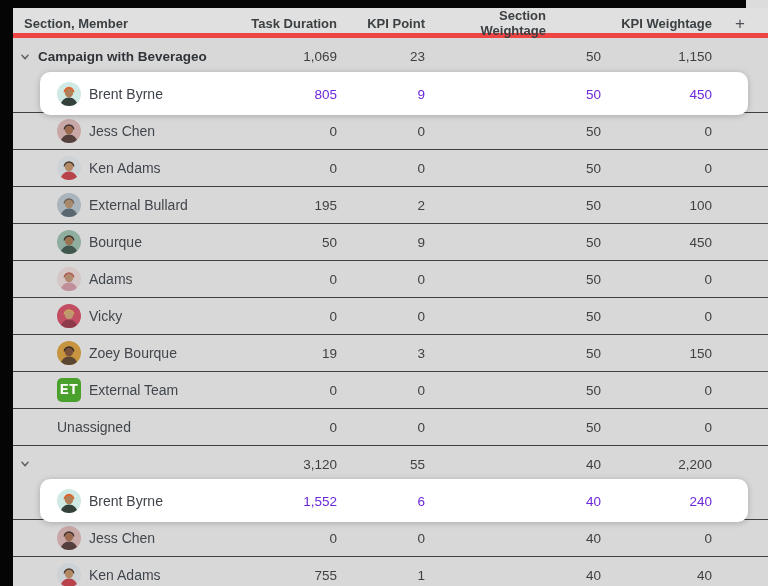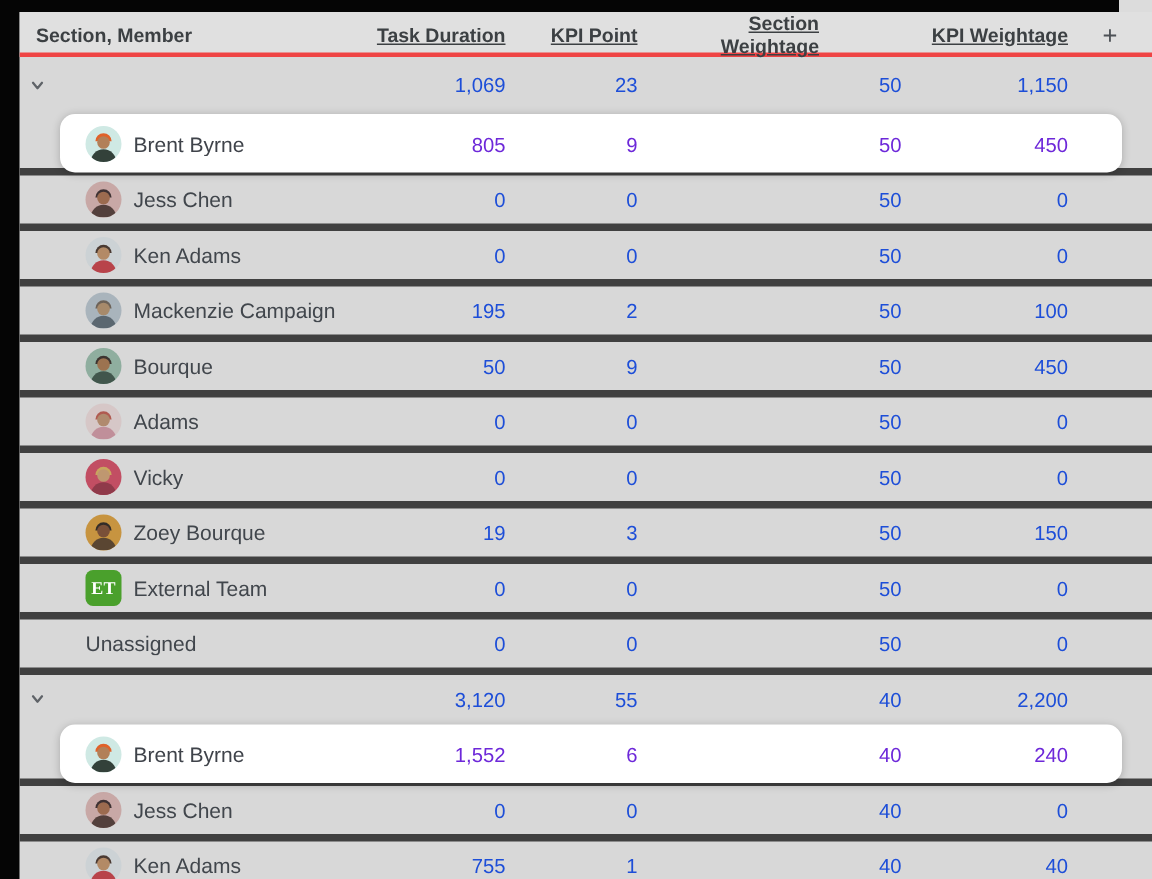--- a/index.html
+++ b/index.html
@@ -20,60 +20,60 @@
   
   .grid{
     display:grid;
     grid-template-columns:237px 87px 88px 176px 111px 56px;
     align-items:center;
     box-sizing:border-box;
   }
   
   .table-header{
     height:30px;background:#e0e0e0;
-    border-bottom:3px solid #ef4444;
+    border-bottom:5px solid #ef4444;
     color:#3c4043;font-size:13px;font-weight:700;
   }
   .table-header .cell-name{padding-left:11px;}
-  .table-header .num{text-align:right;text-decoration:underline;}
+  .table-header .num{text-align:right;}
   .table-header .pad-sw{padding-right:55px;padding-left:12px;}
   .add-col{
     text-align:center;color:#4d5156;font-size:17px;font-weight:400;
     cursor:default;line-height:1;
   }
   
   .row{
     height:37px;position:relative;
-    border-top:5px solid #404040;
+    border-top:1px solid #404040;
     color:#393d42;font-size:13.5px;
   }
   #rows .row:first-child{border-top:none;}
   .row .cell{position:relative;z-index:1;}
-  .row .num{text-align:right;color:#1d4ed8;}
+  .row .num{text-align:right;color:#404040;}
   .cell-name{display:flex;align-items:center;min-width:0;}
   .row.section .cell-name{padding-left:5px;font-weight:700;color:#303438;}
   .row.member .cell-name,
   .row.unassigned .cell-name{padding-left:44px;font-weight:400;font-size:14px;color:#41464c;}
   .name-text{white-space:nowrap;overflow:hidden;text-overflow:ellipsis;}
   
   .chev{
     width:14px;height:14px;margin-right:6px;flex:0 0 14px;
     display:flex;align-items:center;justify-content:center;
   }
   
   .avatar{
     width:24px;height:24px;border-radius:50%;overflow:hidden;
     margin-right:8px;flex:0 0 24px;position:relative;
     display:flex;align-items:center;justify-content:center;
   }
   .avatar svg{display:block;width:24px;height:24px;}
   .avatar.initials{border-radius:5px;}
   .avatar .av-text{
-    font-size:12px;font-weight:700;letter-spacing:.2px;
-    font-family:Liberation Serif, serif;
+    font-size:15px;font-weight:700;letter-spacing:.2px;
+    font-family:Liberation Mono, monospace;
   }
   
   .row.spotlight{z-index:3;border-top-color:transparent;}
   .row.spotlight::before{
     content:"";position:absolute;left:27px;right:20px;top:-4px;bottom:-3px;
     background:#ffffff;border-radius:10px;
     box-shadow:0 1px 6px rgba(0,0,0,0.22);
     z-index:0;
   }
   .row.spotlight .cell-name{color:#3f434a;}
@@ -97,20 +97,21 @@
 
   <div id="rows">
       <div class="grid row section">
     <div class="cell cell-name">
       <span class="chev">
         <svg viewBox="0 0 10 10" width="10" height="10">
           <polyline points="2,3.2 5,6.8 8,3.2" fill="none" stroke="#5f6368" stroke-width="1.5" stroke-linecap="round" stroke-linejoin="round"></polyline>
         </svg>
       </span>
 
+      <span class="name-text">Campaign with Beverageo</span>
     </div>
     <div class="cell num">1,069</div>
     <div class="cell num">23</div>
     <div class="cell num">50</div>
     <div class="cell num">1,150</div>
     <div class="cell"></div>
   </div>
       <div class="grid row member spotlight">
     <div class="cell cell-name">
 
@@ -176,21 +177,21 @@
 
       <span class="avatar" style="background: rgb(169, 180, 188);">
         <svg viewBox="0 0 24 24">
           <path class="av-hair" d="M6.6 10.6 a5.4 5.4 0 0 1 10.8 0 z" fill="#6c6258"></path>
 
           <circle class="av-head" cx="12" cy="11" r="4.2" fill="#a78a6b"></circle>
           <path class="av-body" d="M3.5 24 a8.5 8.5 0 0 1 17 0 z" fill="#5b6770"></path>
         </svg>
 
       </span>
-      <span class="name-text">Mackenzie Campaign</span>
+      <span class="name-text">External Bullard</span>
     </div>
     <div class="cell num">195</div>
     <div class="cell num">2</div>
     <div class="cell num">50</div>
     <div class="cell num">100</div>
     <div class="cell"></div>
   </div>
       <div class="grid row member">
     <div class="cell cell-name">
 

